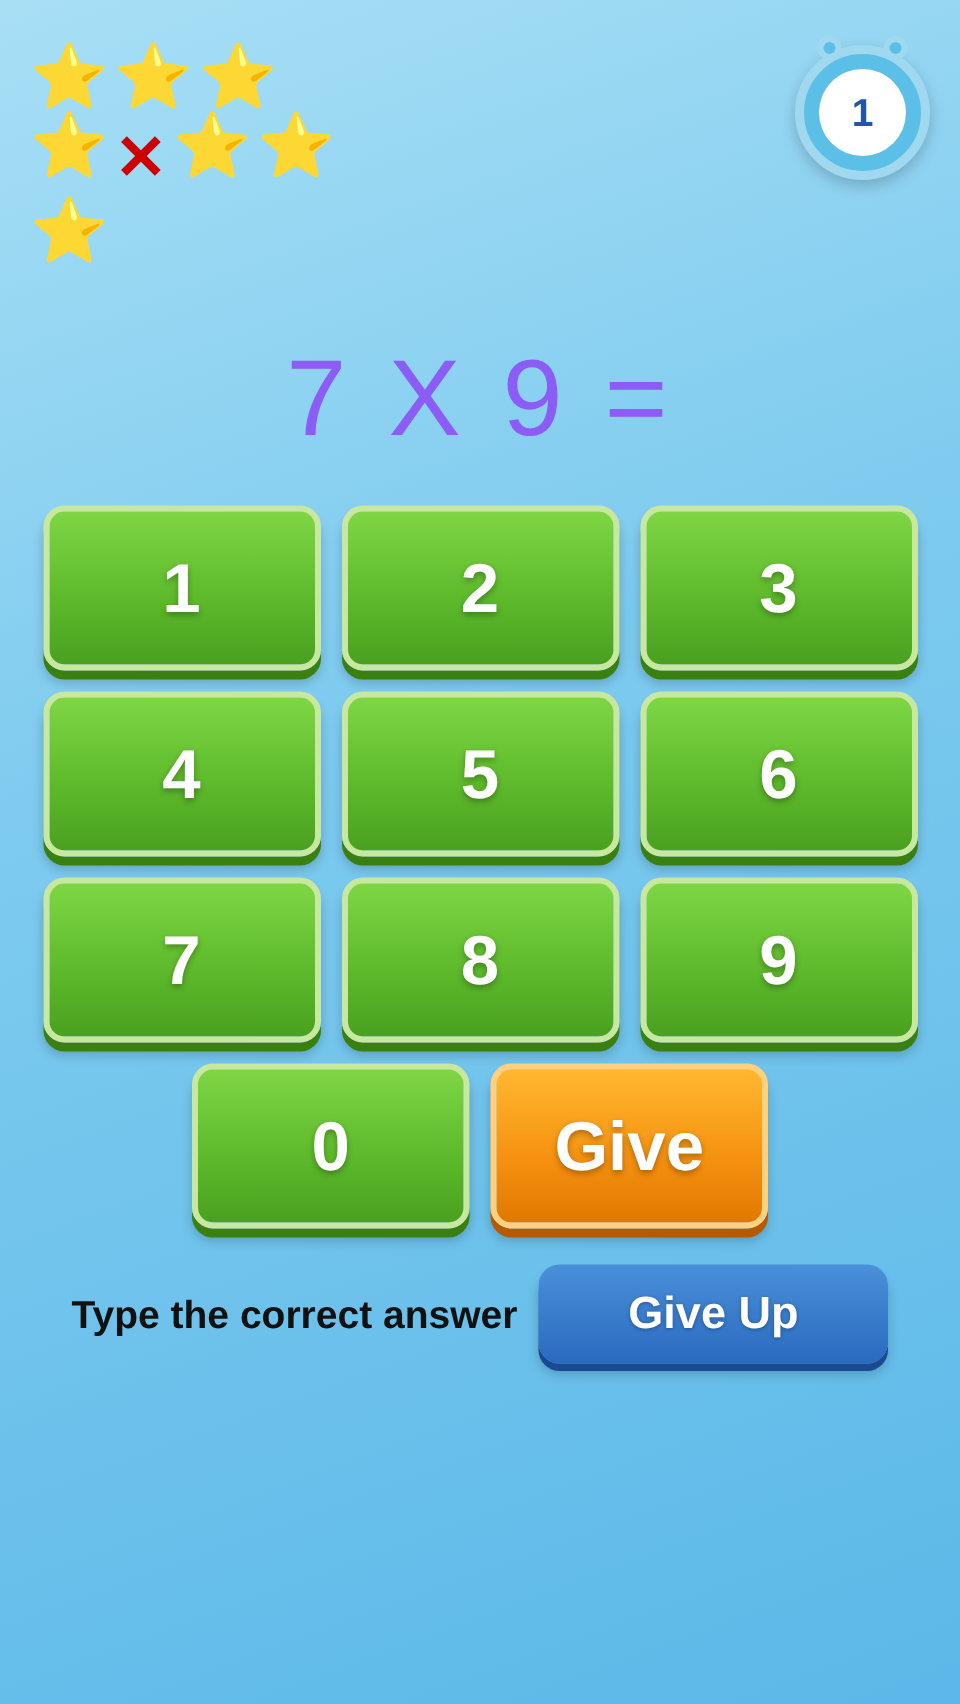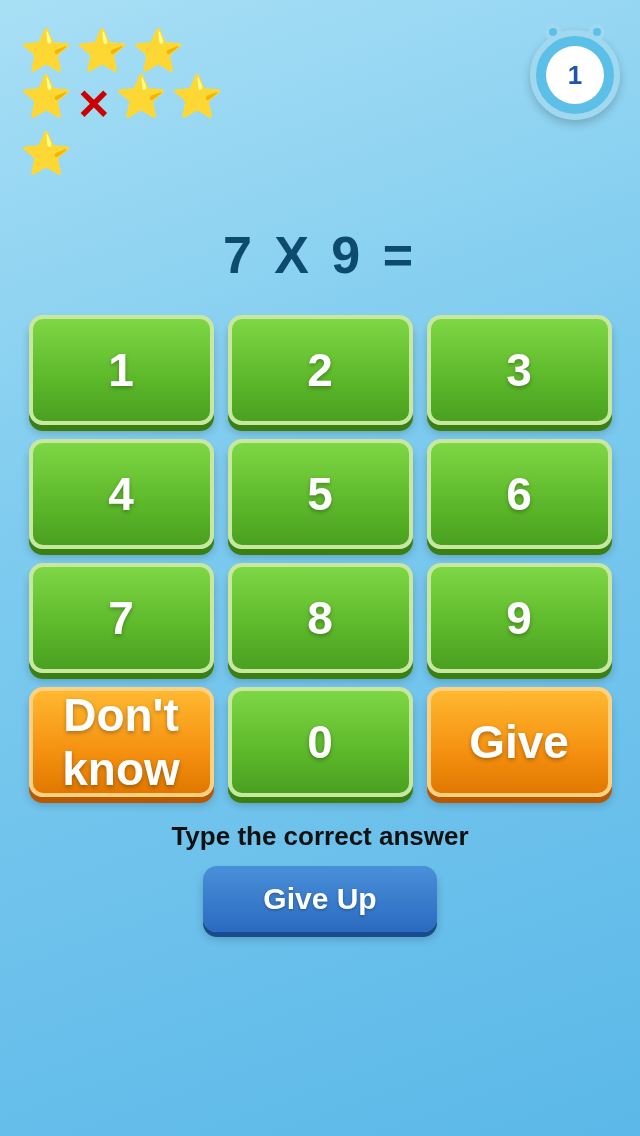--- a/index.html
+++ b/index.html
@@ -86,23 +86,23 @@
 
     .timer-number {
       font-size: 26px;
       font-weight: bold;
       color: #2255aa;
     }
 
     
     .math-problem {
       margin: 40px 0 30px 0;
-      font-size: 52px;
-      font-weight: bold;
-      color: #0c4a6e;
+      font-size: 72px;
+      font-weight: normal;
+      color: #8b5cf6;
       letter-spacing: 4px;
     }
 
     
     .keypad {
       display: flex;
       flex-direction: column;
       gap: 14px;
       padding: 0 18px;
       width: 100%;
@@ -137,21 +137,21 @@
     .key-btn.orange {
       background: linear-gradient(180deg, #ffb830 0%, #f59010 60%, #e07800 100%);
       border-color: #ffd080;
       box-shadow: 0 6px 0 #b85800, 0 8px 8px rgba(0,0,0,0.2);
     }
 
     
     .bottom-area {
       margin-top: 24px;
       display: flex;
-      flex-direction: column;
+      flex-direction: row;
       align-items: center;
       gap: 14px;
     }
 
     .instruction-text {
       font-size: 26px;
       font-weight: bold;
       color: #111;
     }
 
@@ -206,21 +206,20 @@
     <button class="key-btn">4</button>
     <button class="key-btn">5</button>
     <button class="key-btn">6</button>
   </div>
   <div class="keypad-row">
     <button class="key-btn">7</button>
     <button class="key-btn">8</button>
     <button class="key-btn">9</button>
   </div>
   <div class="keypad-row">
-    <button class="key-btn orange">Don't know</button>
     <button class="key-btn">0</button>
     <button class="key-btn orange">Give</button>
   </div>
 </div>
 
 <div class="bottom-area">
   <span class="instruction-text">Type the correct answer</span>
   <button class="give-up-btn">Give Up</button>
 </div>
 

